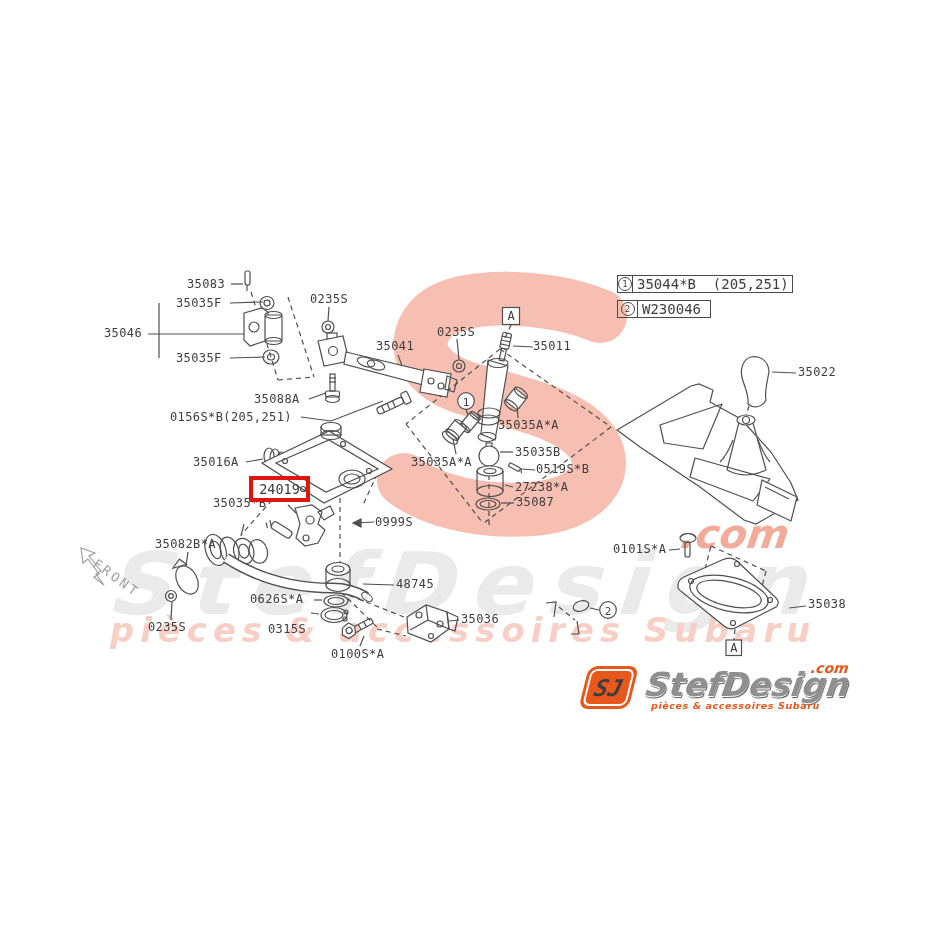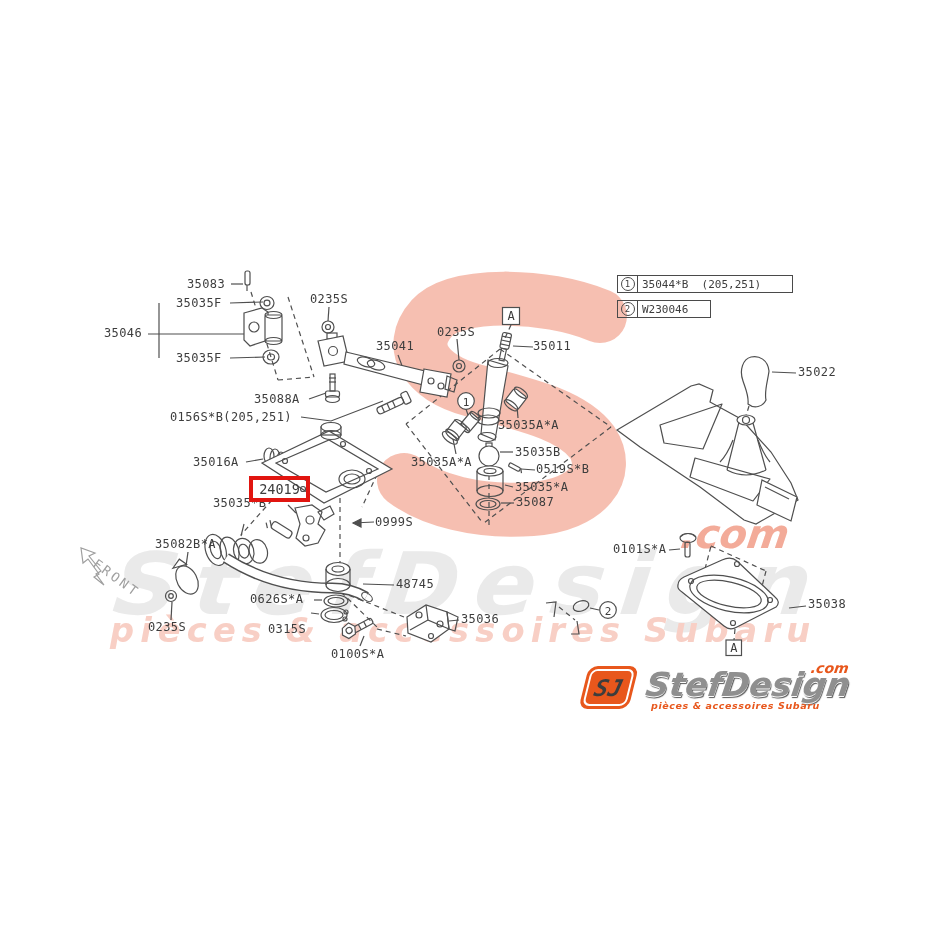--- a/index.html
+++ b/index.html
@@ -25,21 +25,21 @@
           background:rgba(255,255,255,0.0);z-index:6;box-sizing:border-box;}
   
   .legend-row{position:absolute;height:18px;border:1.4px solid #4a4a4a;display:flex;align-items:center;
               background:transparent;z-index:5;box-sizing:border-box;}
   .legend-row.r1{left:617px;top:275px;width:176px;}
   .legend-row.r2{left:617px;top:300px;width:94px;}
   .legend-num{width:19px;display:flex;align-items:center;justify-content:center;border-right:1.2px solid #4a4a4a;
               height:100%;}
   .legend-num span{width:12px;height:12px;border:1.2px solid #4a4a4a;border-radius:50%;font-size:9px;
                    color:#3d3d3d;display:flex;align-items:center;justify-content:center;}
-  .legend-text{padding:0 4px;font-size:11px;color:#3d3d3d;white-space:pre;}
+  .legend-text{padding:0 4px;font-size:14px;color:#3d3d3d;white-space:pre;}
   
   .logo{position:absolute;left:583px;top:660px;width:285px;height:55px;z-index:7;}
   .logo-brand{position:absolute;left:63px;top:5px;font-family:"DejaVu Sans",sans-serif;font-style:italic;
               font-weight:bold;font-size:33px;color:#8f8f8f;transform:skewX(-8deg);letter-spacing:0px;
               text-shadow:0 1px 0 #fdfdfd,1px 2px 1px #5a5a5a;white-space:nowrap;}
   .logo-com{position:absolute;left:228px;top:0px;font-family:"DejaVu Sans",sans-serif;font-style:italic;
             font-weight:bold;font-size:14px;color:#e8571c;transform:skewX(-8deg);}
   .logo-tag{position:absolute;left:68px;top:40px;font-family:"DejaVu Sans",sans-serif;font-style:italic;
             font-weight:bold;font-size:9.5px;color:#e8571c;letter-spacing:0.6px;white-space:nowrap;}
   svg.art{position:absolute;left:0;top:0;z-index:4;}
@@ -364,21 +364,21 @@
   <div class="lbl" style="left:533px;top:339px">35011</div>
   <div class="lbl" style="left:254px;top:392px">35088A</div>
   <div class="lbl" style="left:170px;top:410px">0156S*B(205,251)</div>
   <div class="lbl" style="left:498px;top:418px">35035A*A</div>
   <div class="lbl" style="left:411px;top:455px">35035A*A</div>
   <div class="lbl" style="left:515px;top:445px">35035B</div>
   <div class="lbl" style="left:536px;top:462px">0519S*B</div>
   <div class="lbl" style="left:193px;top:455px">35016A</div>
   <div class="lbl" style="left:213px;top:496px">35035*B</div>
   <div class="lbl" style="left:375px;top:515px">0999S</div>
-  <div class="lbl" style="left:515px;top:480px">35035*A</div>
+  <div class="lbl" style="left:515px;top:480px">27238*A</div>
   <div class="lbl" style="left:516px;top:495px">35087</div>
   <div class="lbl" style="left:155px;top:537px">35082B*A</div>
   <div class="lbl" style="left:396px;top:577px">48745</div>
   <div class="lbl" style="left:250px;top:592px">0626S*A</div>
   <div class="lbl" style="left:268px;top:622px">0315S</div>
   <div class="lbl" style="left:148px;top:620px">0235S</div>
   <div class="lbl" style="left:331px;top:647px">0100S*A</div>
   <div class="lbl" style="left:461px;top:612px">35036</div>
   <div class="lbl" style="left:798px;top:365px">35022</div>
   <div class="lbl" style="left:613px;top:542px">0101S*A</div>

